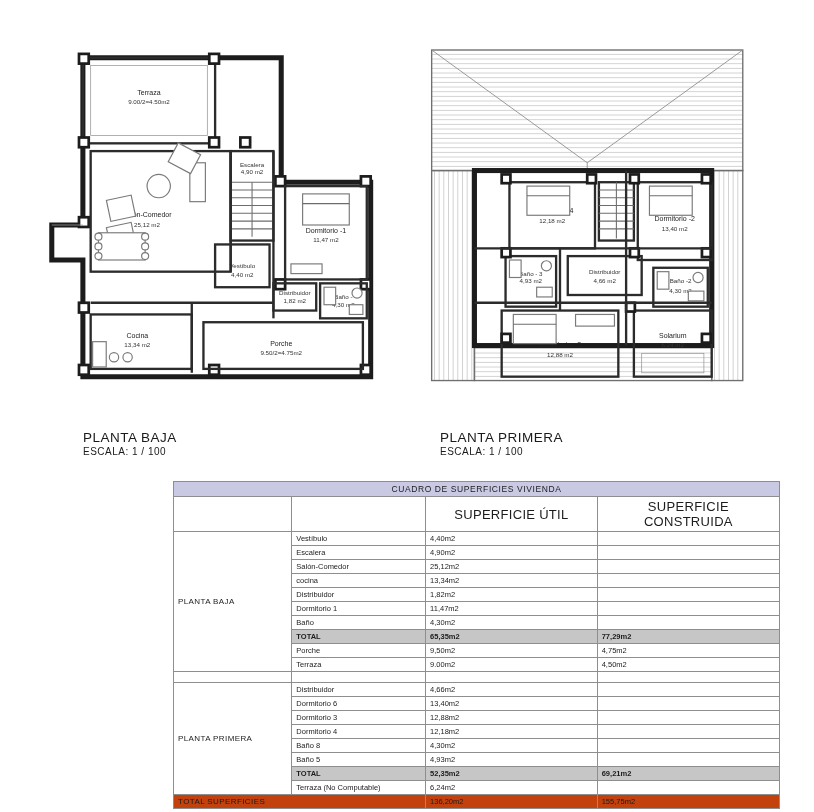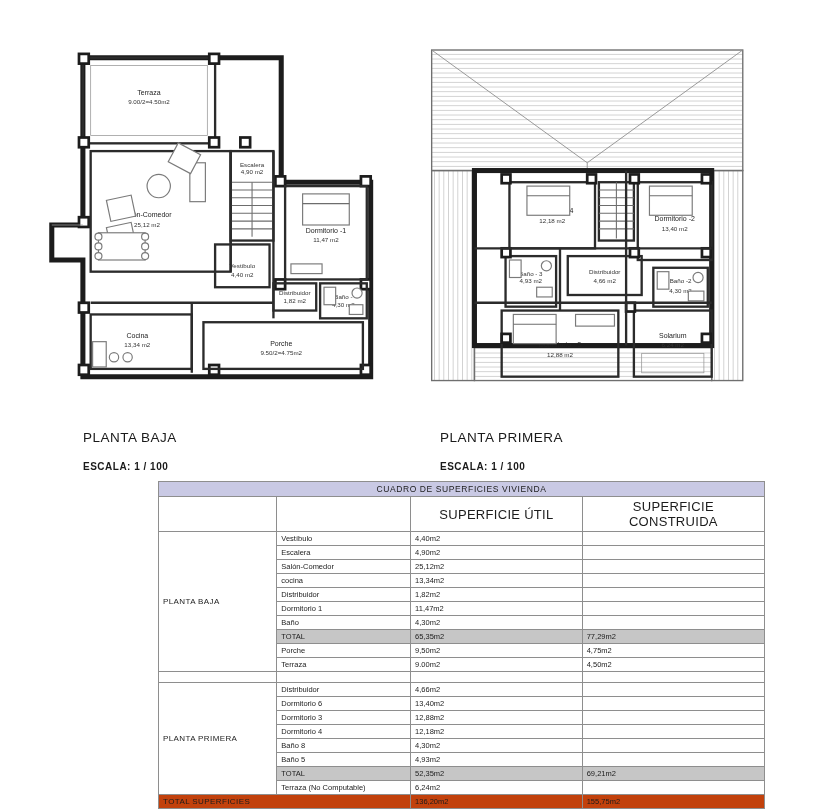--- a/index.html
+++ b/index.html
@@ -28,41 +28,41 @@
   #plan-ground { left: 44px; top: 30px; width: 350px; height: 390px; }
   #plan-first  { left: 420px; top: 30px; width: 350px; height: 390px; }
 
   .plan-caption {
     position: absolute;
     font-size: 12px;
     letter-spacing: 0.5px;
     color: #1a1a1a;
   }
   .plan-caption .title { font-size: 13.5px; }
-  .plan-caption .scale { font-size: 10px; margin-top: 16px; font-weight: bold; }
+  .plan-caption .scale { font-size: 10px; margin-top: 1px; }
 
   #caption-ground { left: 83px; top: 430px; }
   #caption-first  { left: 440px; top: 430px; }
 
   svg.floorplan { display: block; }
 
   .wall { fill: none; stroke: #2b2b2b; stroke-width: 1.2; }
   .wall-thick { fill: none; stroke: #1c1c1c; stroke-width: 2.6; }
   .thin { fill: none; stroke: #6d6d6d; stroke-width: 0.55; }
   .hair { fill: none; stroke: #9a9a9a; stroke-width: 0.4; }
   .furn { fill: #ffffff; stroke: #7a7a7a; stroke-width: 0.6; }
   .col  { fill: #ffffff; stroke: #1c1c1c; stroke-width: 1.4; }
   .hatch-roof { fill: none; stroke: #8c8c8c; stroke-width: 0.45; }
   .lbl { font-family: "Liberation Sans", sans-serif; font-size: 3.6px; fill: #222; text-anchor: middle; }
   .lbl2 { font-family: "Liberation Sans", sans-serif; font-size: 3.2px; fill: #333; text-anchor: middle; }
 
   
   .table-wrap {
     position: absolute;
-    left: 158px;
+    left: 173px;
     top: 481px;
     width: 607px;
   }
   table.surf {
     border-collapse: collapse;
     width: 607px;
     font-size: 7.5px;
     color: #1c1c1c;
   }
   table.surf td, table.surf th {
@@ -87,21 +87,21 @@
     height: 20px;
   }
   .floor-cell {
     text-align: left;
     font-size: 8px;
     letter-spacing: 0.4px;
     padding-left: 6px;
   }
   .room { text-align: left; padding-left: 6px; }
   .num { text-align: left; }
-  tr.total-row td { background: #c6c6c6; }
+  tr.total-row td { background: #c6c6c6; font-weight: bold; }
   tr.total-all td { background: #c2410c; }
   .blank { background: #ffffff; }
   .c1 { width: 100px; }
   .c2 { width: 113px; }
   .c4 { width: 145px; }
   .c5 { width: 154px; }
 </style>
 </head>
 <body>
 

